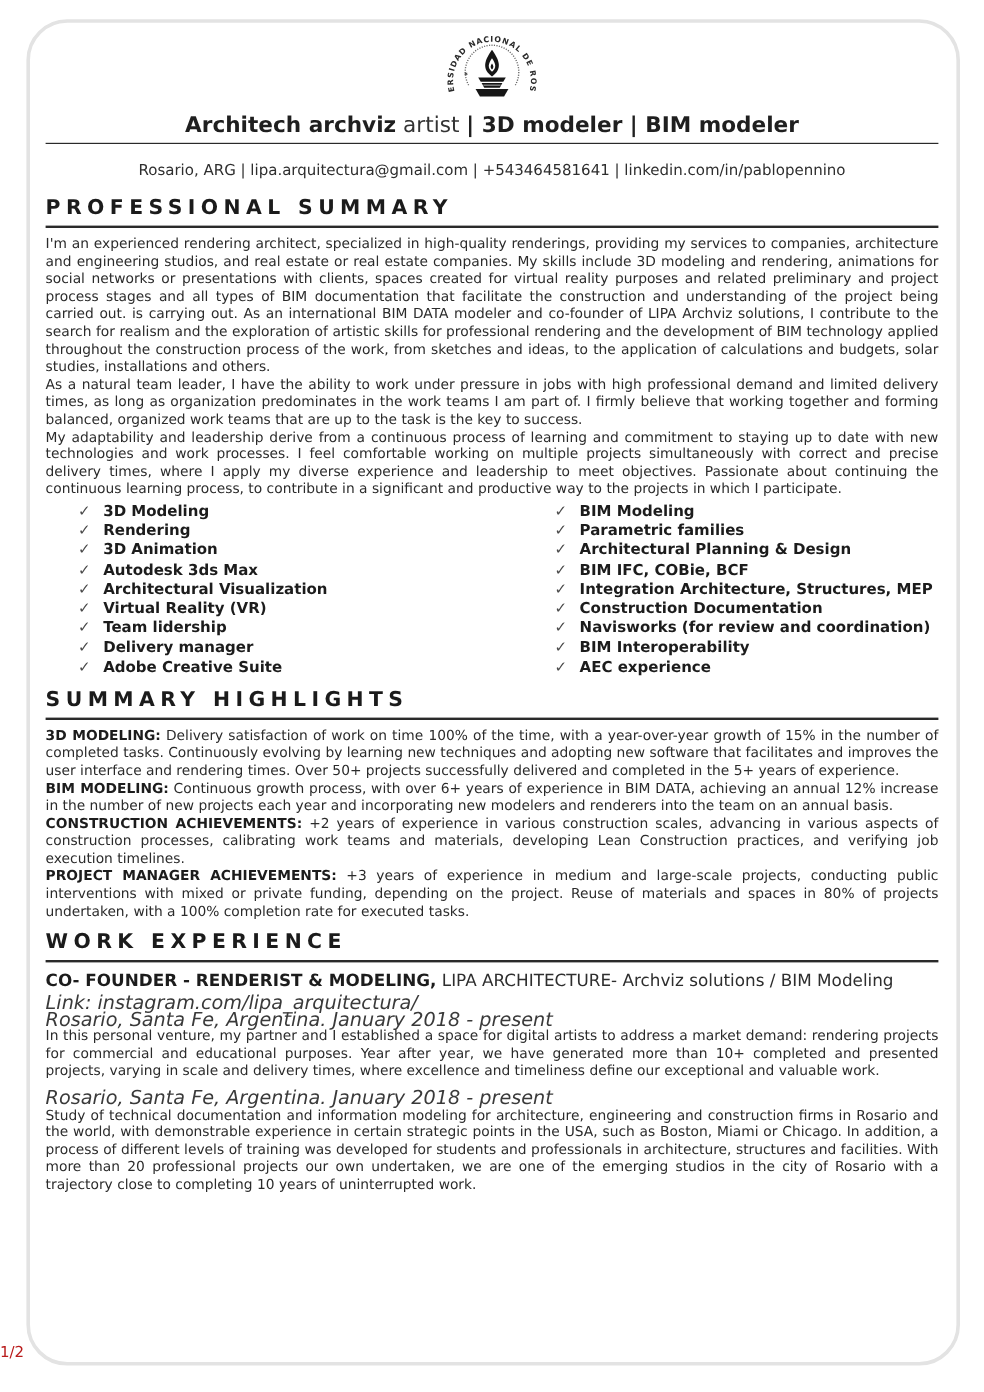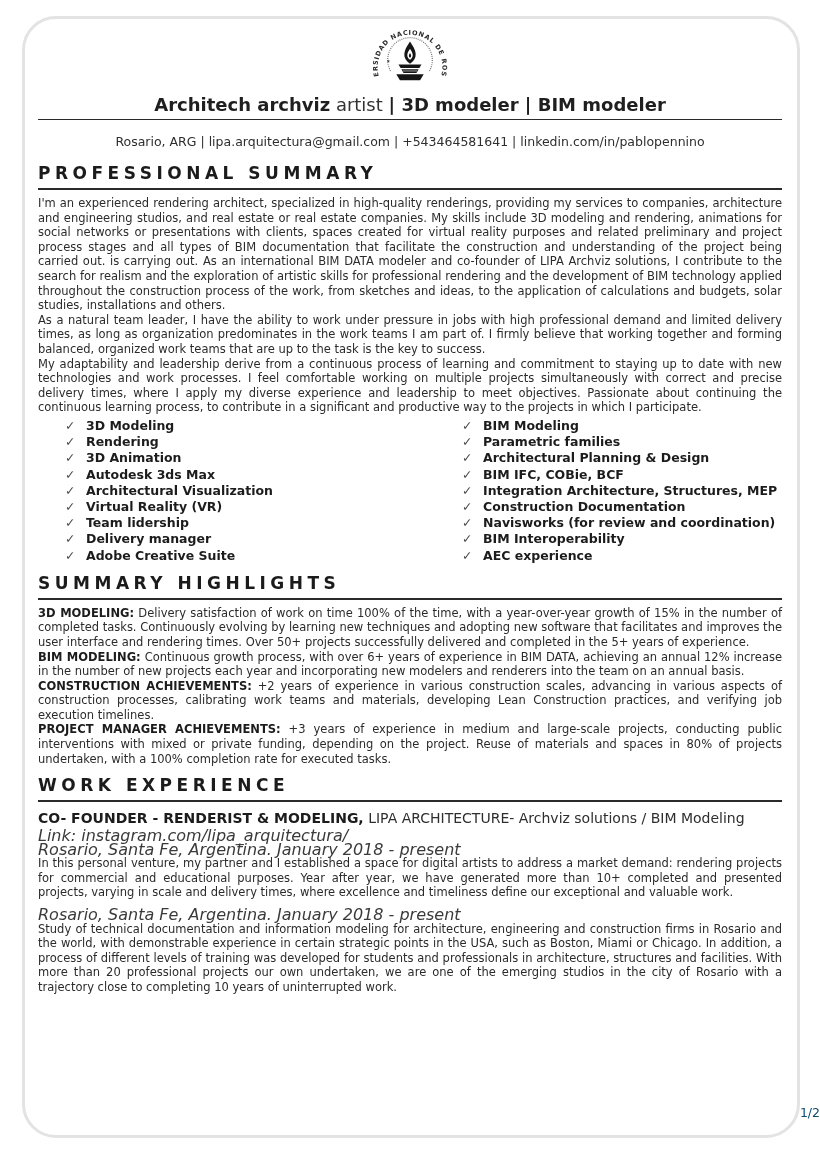--- a/index.html
+++ b/index.html
@@ -37,21 +37,21 @@
   .exp-col{width:50%;box-sizing:border-box;}
   .exp-col.left{padding-left:27px;}
   .exp-col.right{padding-left:52px;}
   .exp-item{display:flex;font-size:12.5px;font-weight:bold;line-height:16.2px;color:#1c1c1c;}
   .check{color:#4a4a4a;font-weight:normal;width:21px;flex:0 0 21px;}
   .hl b{color:#1c1c1c;}
   .job{margin-top:8px;}
   .job-title{font-size:14px;line-height:17px;margin:0 0 2px;color:#2e2e2e;}
   .jt-b{font-weight:bold;color:#1c1c1c;}
   .meta{font-size:16px;font-style:italic;line-height:13.5px;margin:0;color:#3a3a3a;}
-  .page-number{position:absolute;left:0;right:0;bottom:40px;text-align:right;font-size:12.5px;color:#0c4a6e;}
+  .page-number{position:absolute;left:0;right:0;bottom:26px;text-align:left;font-size:12.5px;color:#b91c1c;}
 </style>
 </head>
 <body>
 
 <div class="page-border"></div>
 
 <div class="content">
 
   <div class="logo-wrap">
     <svg viewBox="0 0 120 100" aria-hidden="true">

